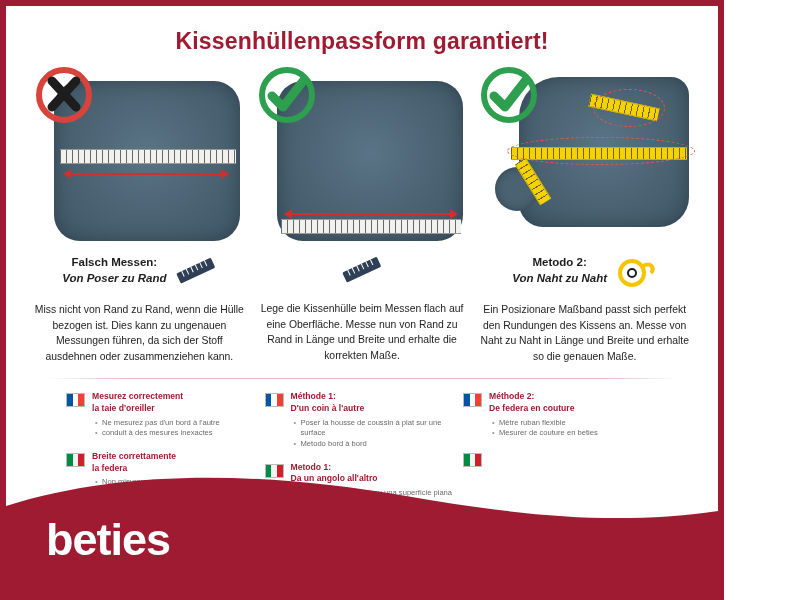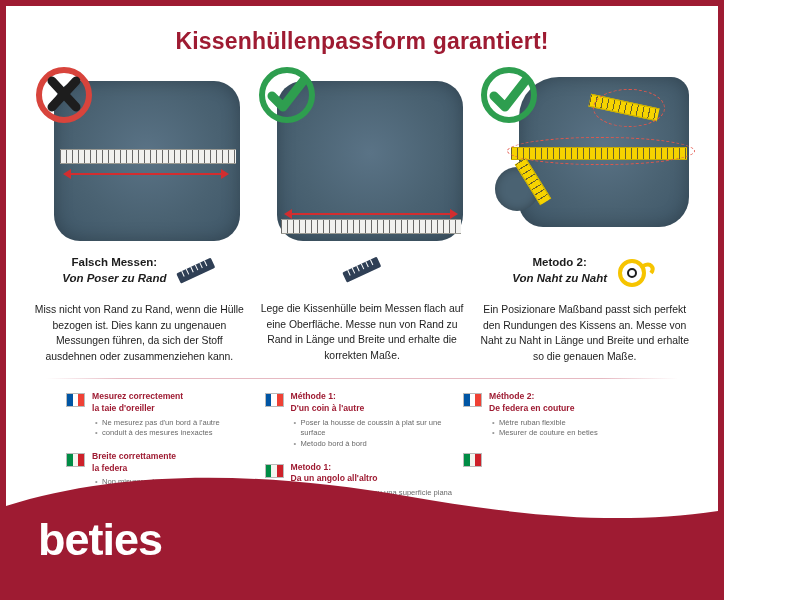--- a/index.html
+++ b/index.html
@@ -183,21 +183,21 @@
   .t-list li::before { content: "\2022"; position: absolute; left: 0; color: #9a9a9a; }
   
   .footer {
     position: absolute;
     left: 0; right: 0; bottom: 0;
     height: 132px;
     overflow: hidden;
   }
   .logo {
     position: absolute;
-    left: 32px;
+    left: 40px;
     bottom: 28px;
     color: #ffffff;
     font-size: 45px;
     font-weight: bold;
     letter-spacing: -1px;
     z-index: 3;
   }
 </style>
 </head>
 <body>

